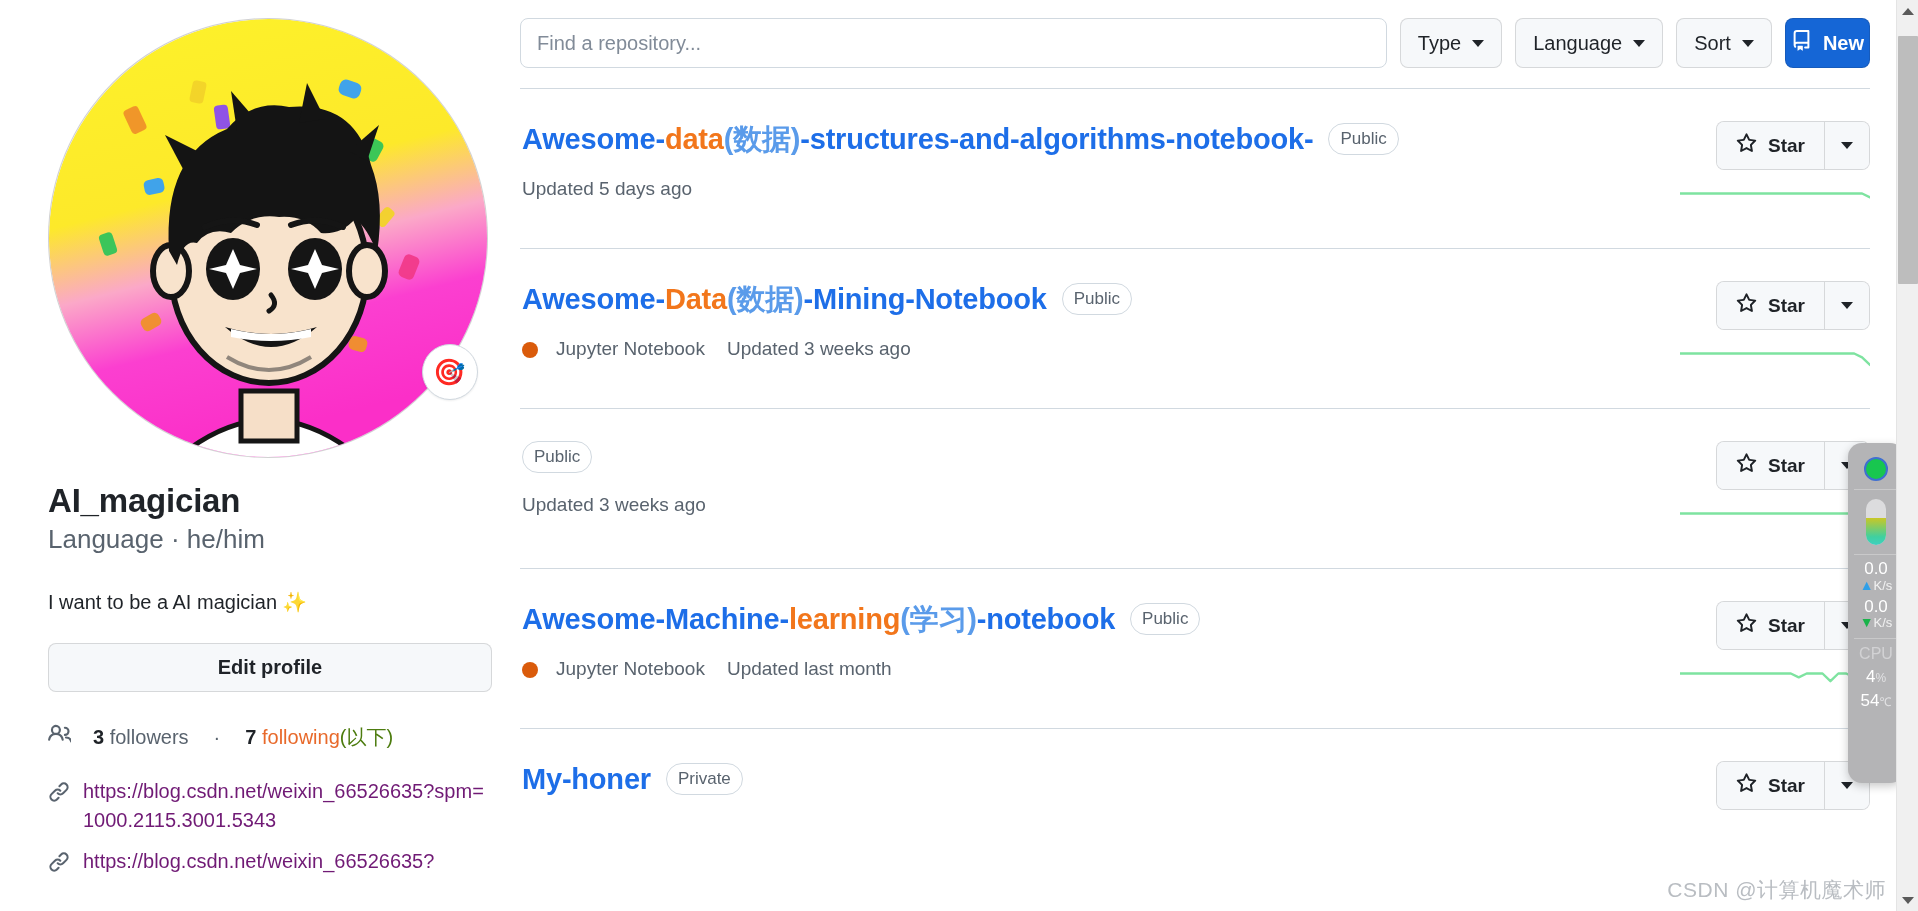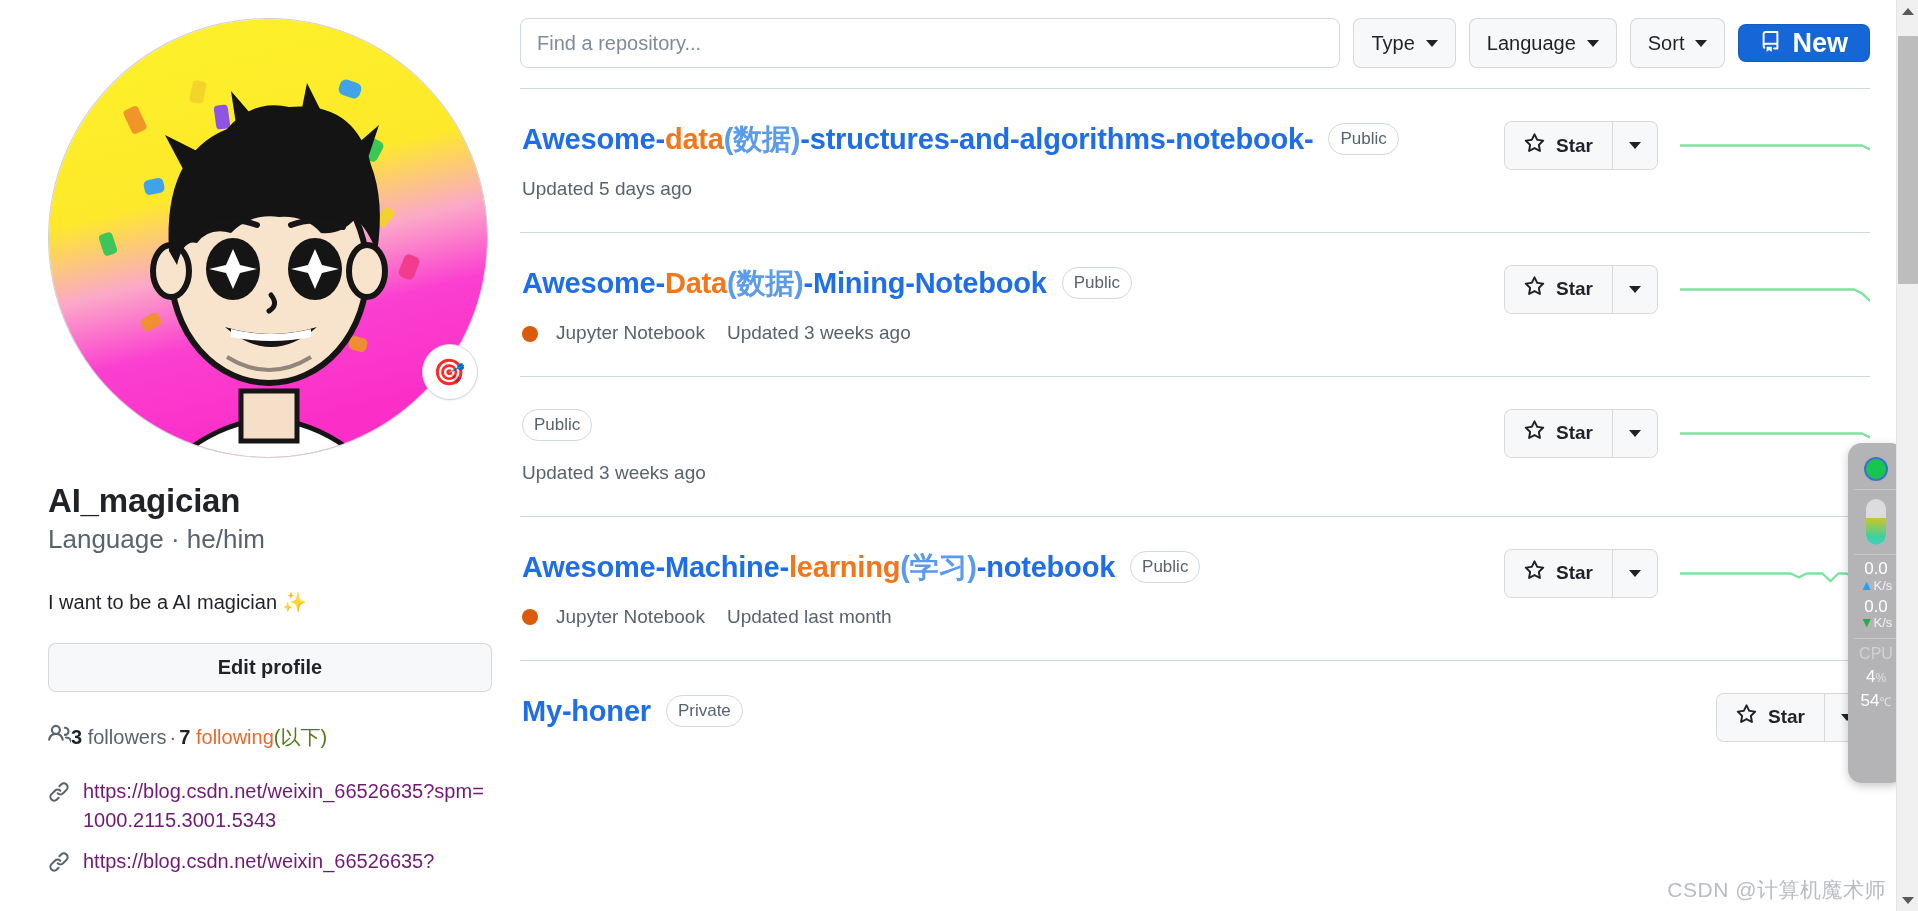--- a/index.html
+++ b/index.html
@@ -100,21 +100,21 @@
     border-radius: 8px;
     text-align: center;
     cursor: pointer;
     font-family: "Liberation Sans", sans-serif;
   }
 
   .followers-row {
     margin-top: 30px;
     display: flex;
     align-items: center;
-    gap: 0;
+    gap: 22px;
     font-size: 20px;
     color: #59636e;
     line-height: 1.3;
   }
   .followers-row .count { color: #1f2328; font-weight: 600; }
   .followers-row .sep { color: #59636e; margin: 0 3px; }
   .followers-row a { color: #59636e; text-decoration: none; cursor: pointer; }
   .following-hl { color: #e8692a; }
   .following-cn { color: #4d7c0f; }
 
@@ -185,26 +185,26 @@
 
   .caret {
     width: 0; height: 0;
     border-left: 6px solid transparent;
     border-right: 6px solid transparent;
     border-top: 7px solid #1f2328;
     display: inline-block;
   }
 
   .new-btn {
-    height: 38px;
-    padding: 0 21px;
+    height: 50px;
+    padding: 0 5px;
     display: inline-flex;
     align-items: center;
     gap: 11px;
-    font-size: 27px;
+    font-size: 20px;
     font-weight: 600;
     color: #ffffff;
     background: #1566d6;
     border: 1px solid rgba(31,35,40,0.15);
     border-radius: 8px;
     cursor: pointer;
     white-space: nowrap;
     font-family: "Liberation Sans", sans-serif;
   }
 
@@ -260,21 +260,21 @@
     font-size: 19px;
     color: #59636e;
     line-height: 1.3;
   }
   .lang-chip { display: inline-flex; align-items: center; gap: 18px; }
   .lang-dot { width: 16px; height: 16px; border-radius: 50%; display: inline-block; }
 
   .repo-right {
     flex: 0 0 auto;
     display: flex;
-    flex-direction: row;
+    flex-direction: column;
     align-items: flex-end;
     gap: 22px;
     padding-left: 24px;
   }
 
   .star-group {
     display: inline-flex;
     align-items: stretch;
     border: 1px solid rgba(31,35,40,0.15);
     border-radius: 8px;

